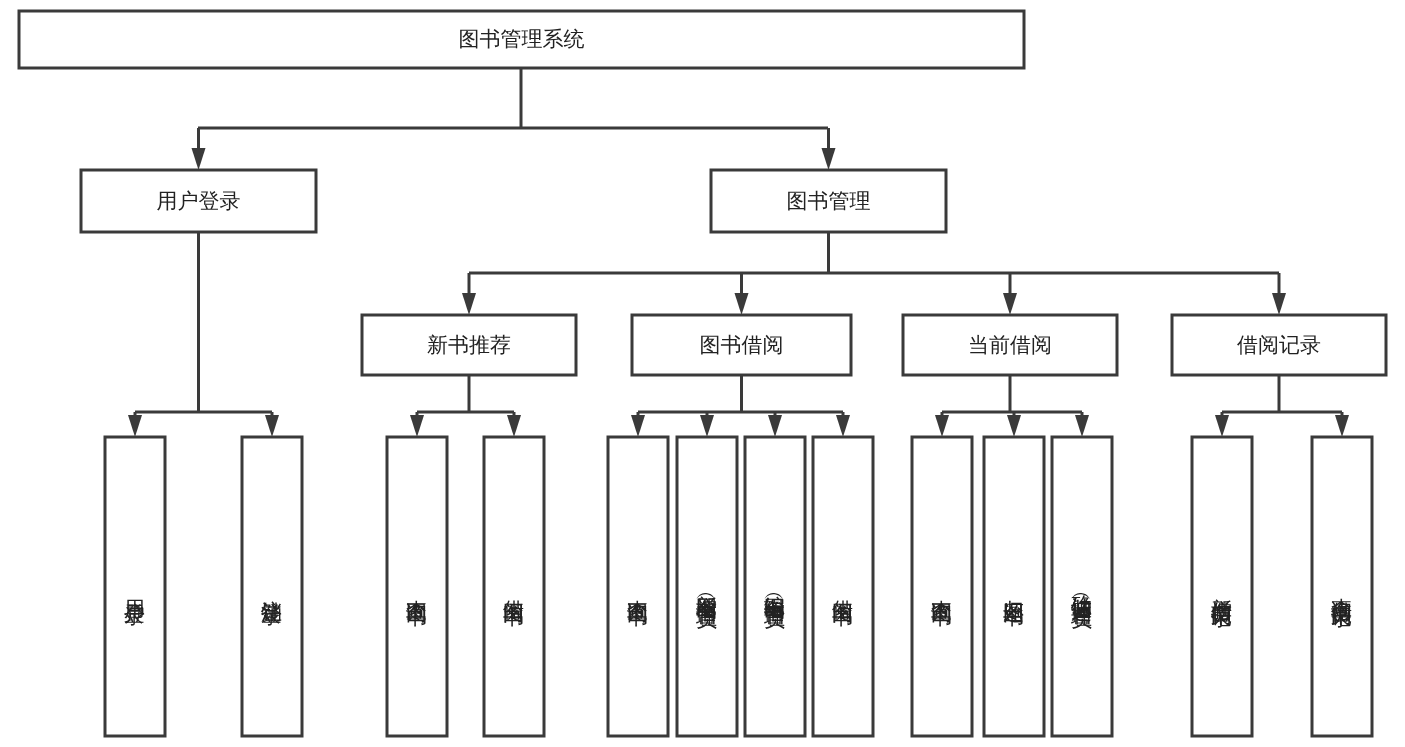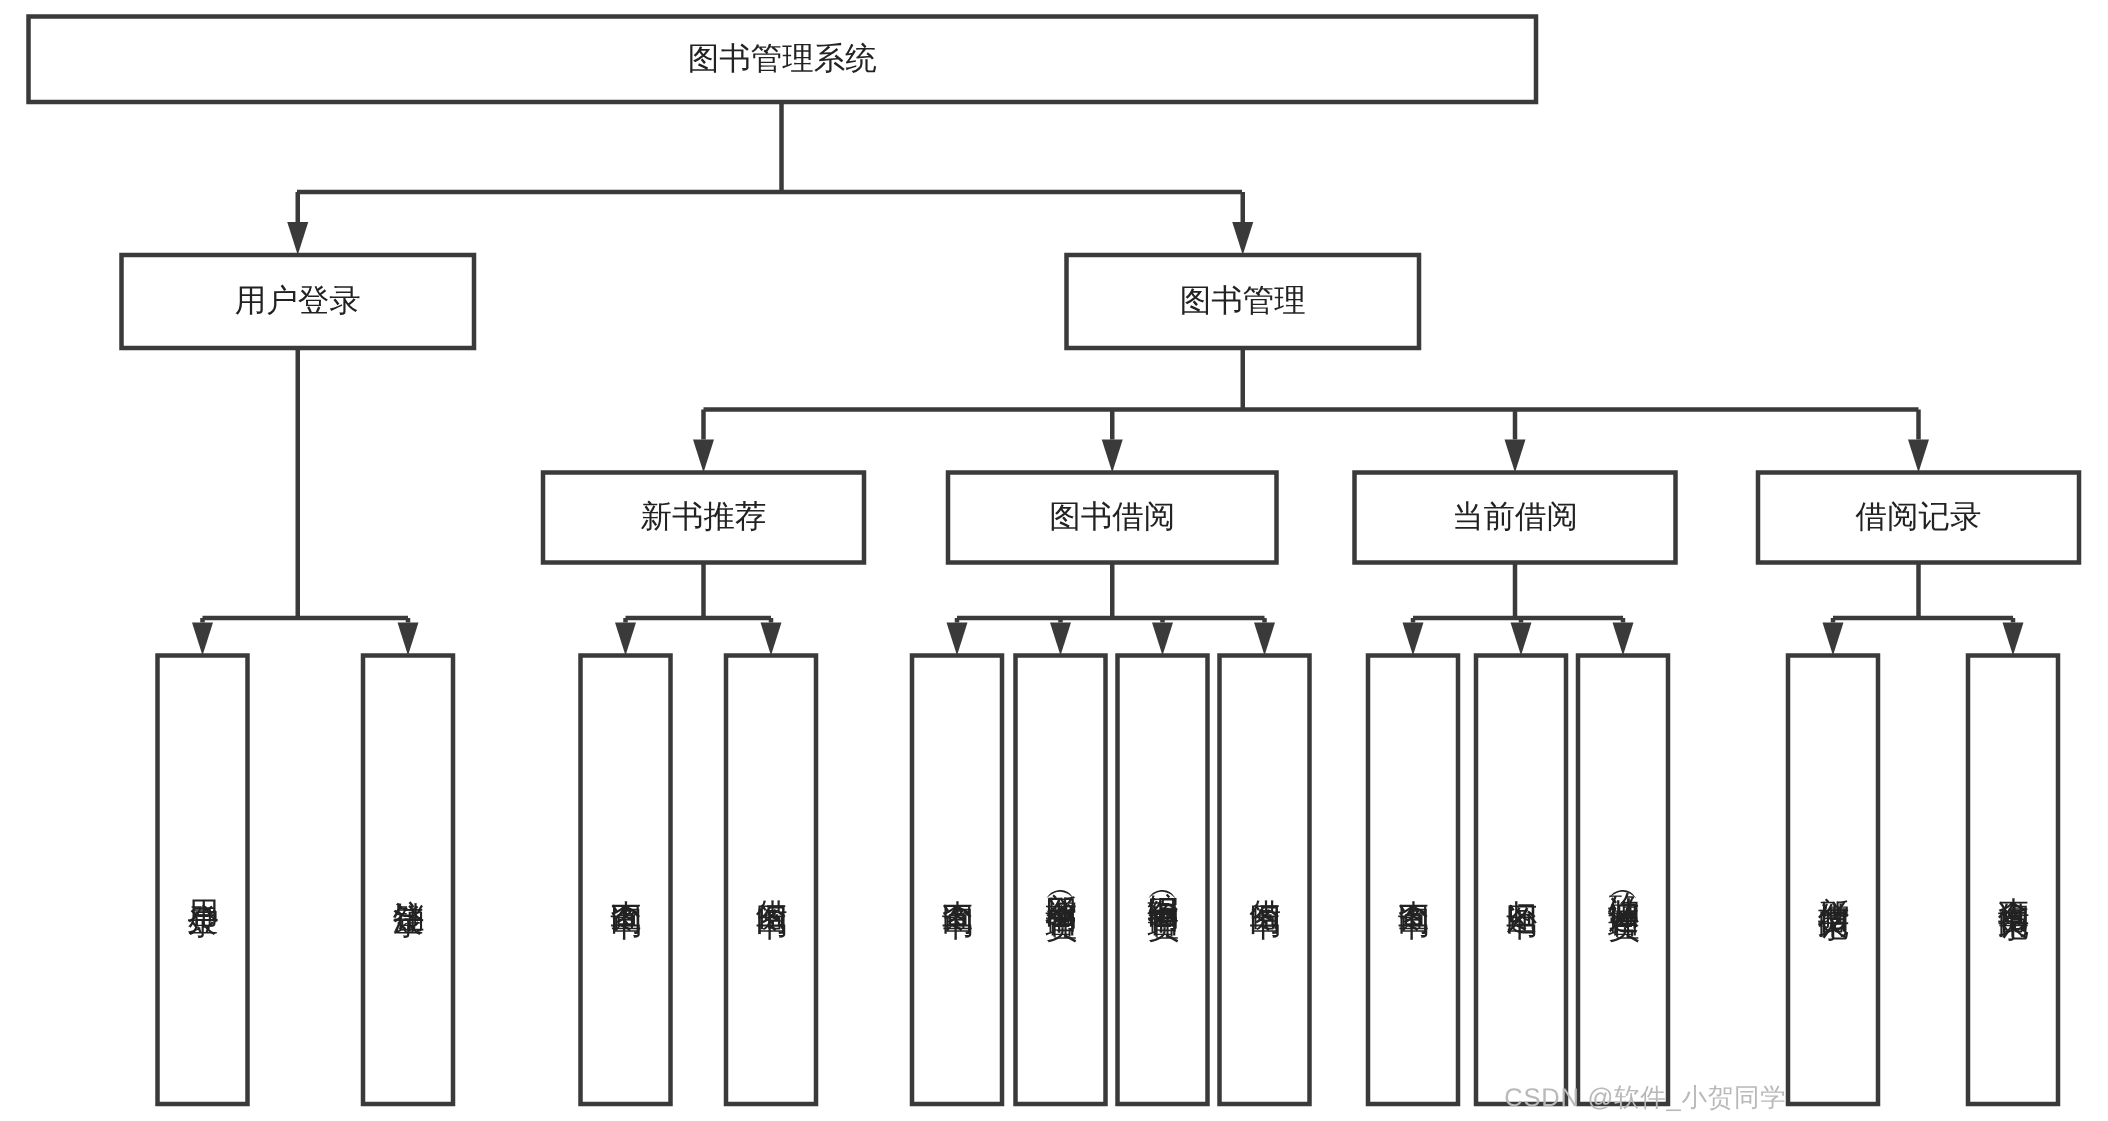--- a/index.html
+++ b/index.html
@@ -181,14 +181,13 @@
       <div class="vlabel-wrap" style="left: 1052px; top: 437px; width: 60px; height: 158.5px; padding-top: 140.5px;">
         <div class="vtext">确认归还（管理员）</div>
       </div>
       <div class="vlabel-wrap" style="left: 1192px; top: 437px; width: 60px; height: 155.5px; padding-top: 143.5px;">
         <div class="vtext">新增借阅记录</div>
       </div>
       <div class="vlabel-wrap" style="left: 1312px; top: 437px; width: 60px; height: 155.5px; padding-top: 143.5px;">
         <div class="vtext">查询借阅记录</div>
       </div>
     </div>
-  <div class="watermark">CSDN @软件_小贺同学</div>
 </div>
 
 </body></html>

